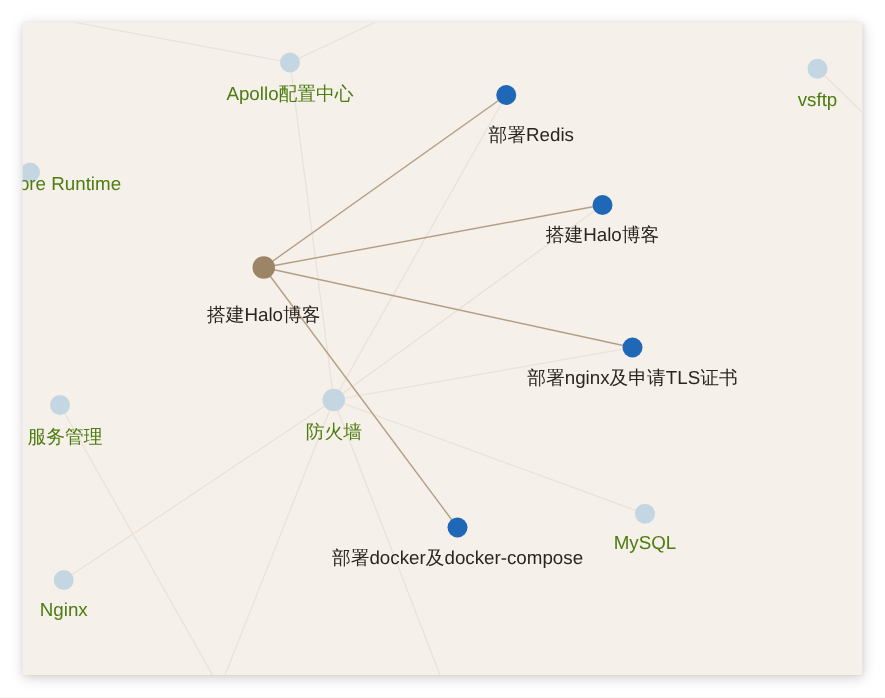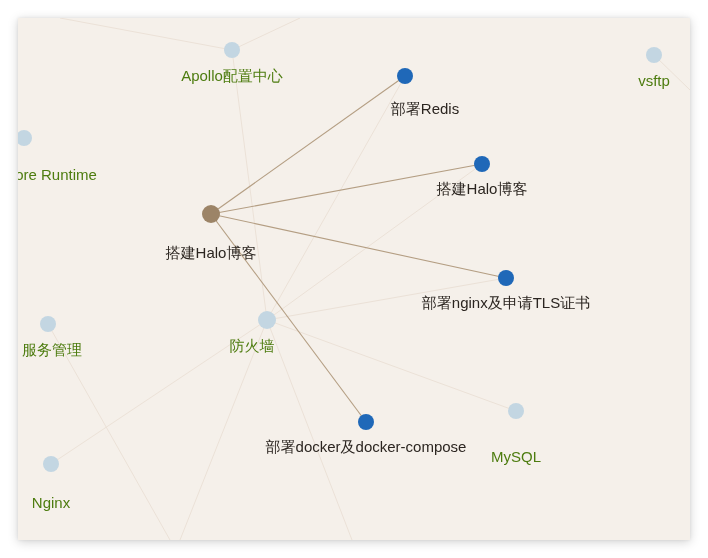--- a/index.html
+++ b/index.html
@@ -63,24 +63,24 @@
       <circle cx="482" cy="164" r="8"></circle>
       <circle cx="506" cy="278" r="8"></circle>
       <circle cx="366" cy="422" r="8"></circle>
     </g>
 
     <circle cx="211" cy="214" r="9" fill="#9c8467"></circle>
   </svg>
 
   <div class="label faint" style="left:214px; top:49px;">Apollo配置中心</div>
   <div class="label faint" style="left:636px; top:54px;text-align:right;">vsftp</div>
-  <div class="label faint" style="left:38px; top:148px;">ore Runtime</div>
+  <div class="label faint" style="left:38px; top:121px;">ore Runtime</div>
   <div class="label faint" style="left:34px; top:323px;">服务管理</div>
-  <div class="label faint" style="left:234px; top:319px;">防火墙</div>
-  <div class="label faint" style="left:33px; top:476px;">Nginx</div>
-  <div class="label faint" style="left:498px; top:430px;">MySQL</div>
+  <div class="label faint" style="left:249px; top:319px;">防火墙</div>
+  <div class="label faint" style="left:33px; top:462px;">Nginx</div>
+  <div class="label faint" style="left:498px; top:408px;">MySQL</div>
 
   <div class="label active" style="left:387px; top:82px;margin-left:20px;">部署Redis</div>
   <div class="label active" style="left:464px; top:162px;">搭建Halo博客</div>
   <div class="label active" style="left:488px; top:276px;text-align:center;">部署nginx及申请TLS证书</div>
   <div class="label active" style="left:348px; top:420px;">部署docker及docker-compose</div>
   <div class="label active" style="left:193px; top:226px;">搭建Halo博客</div>
 </div>
 
 </body></html>

